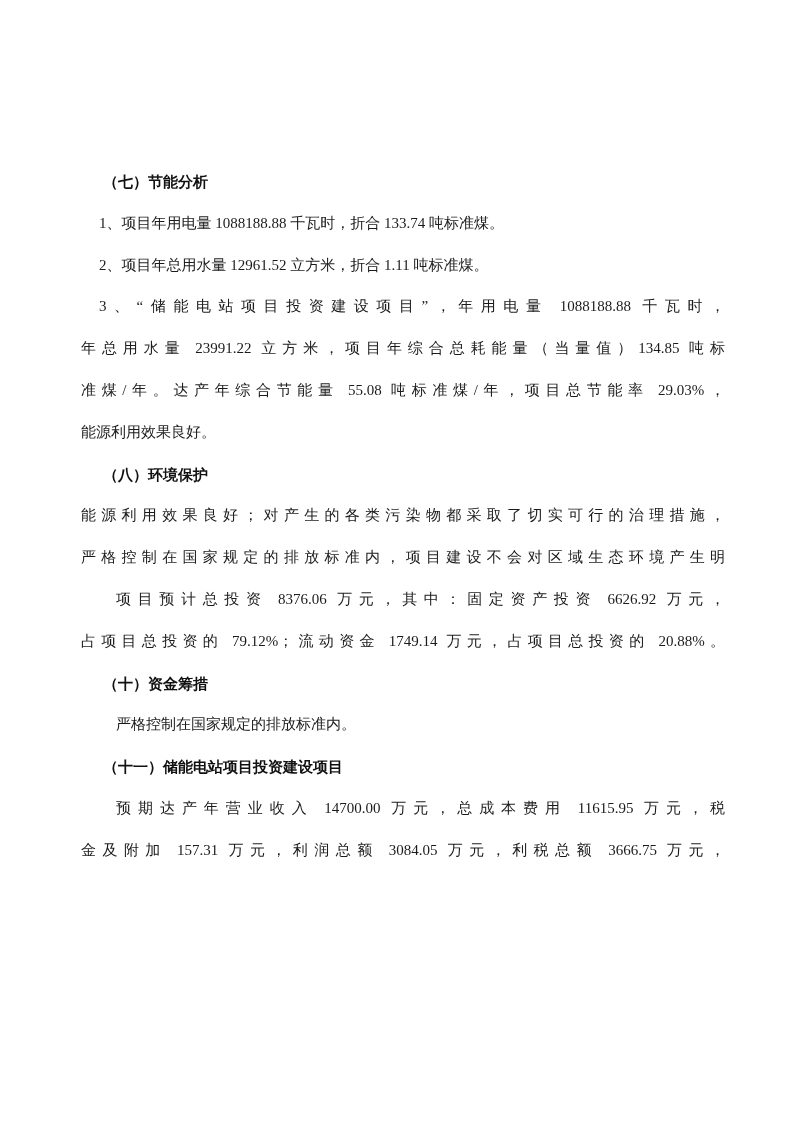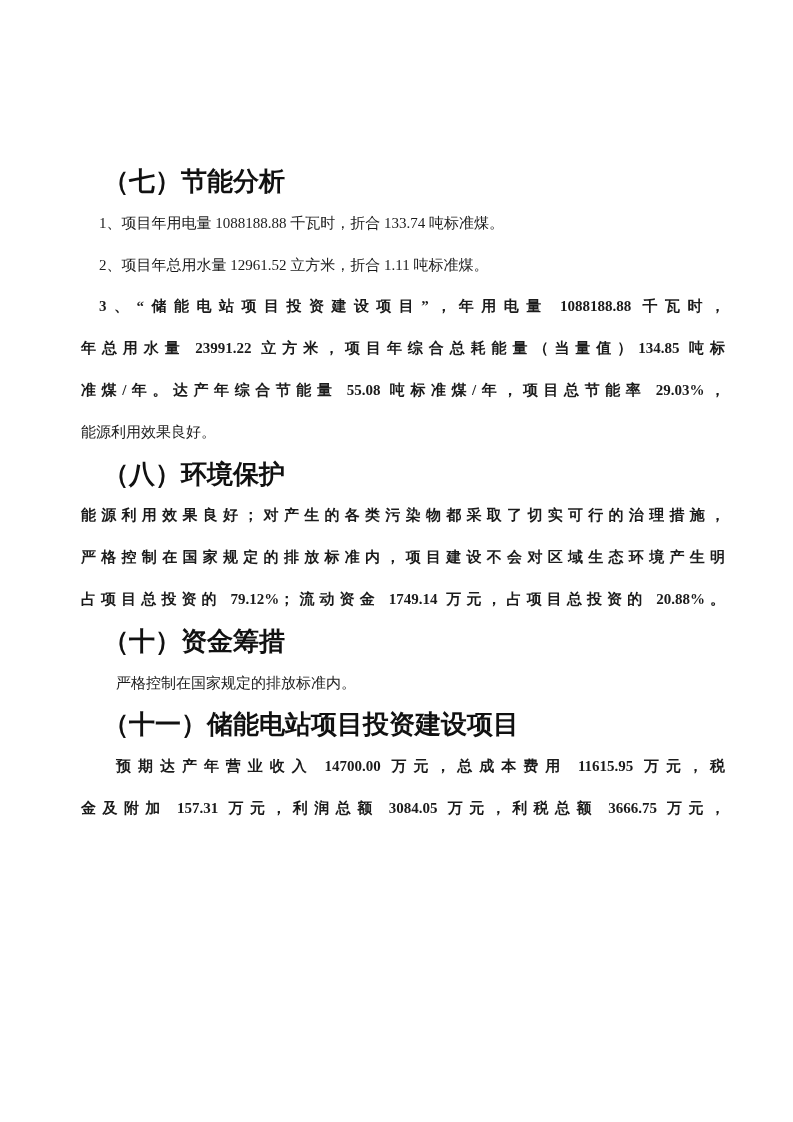--- a/index.html
+++ b/index.html
@@ -30,28 +30,27 @@
     font-size:15px;
     line-height:41.8px;
     color:var(--text-color);
     text-align:left;
     letter-spacing:0;
     white-space:normal;
   }
   .fill{
     text-align:justify;
     text-align-last:justify;
-    font-weight:bold;
   }
   .head{
     font-family:"Liberation Sans","DejaVu Sans",sans-serif;
     font-weight:700;
     color:var(--heading-color);
     text-indent:22px;
-    font-size:26px;
+    font-size:15px;
   }
   .num{ text-indent:18px; }
   .para{ text-indent:35px; }
 </style>
 </head>
 <body>
 
 <div class="page">
   <div class="content">
 
@@ -60,20 +59,21 @@
     <div class="line num">2、项目年总用水量 12961.52 立方米，折合 1.11 吨标准煤。</div>
     <div class="line num fill">3、“储能电站项目投资建设项目”，年用电量 1088188.88 千瓦时，</div>
     <div class="line fill">年总用水量 23991.22 立方米，项目年综合总耗能量（当量值）134.85 吨标</div>
     <div class="line fill">准煤/年。达产年综合节能量 55.08 吨标准煤/年，项目总节能率 29.03%，</div>
     <div class="line">能源利用效果良好。</div>
 
     <div class="line head">（八）环境保护</div>
     <div class="line fill">能源利用效果良好；对产生的各类污染物都采取了切实可行的治理措施，</div>
     <div class="line fill">严格控制在国家规定的排放标准内，项目建设不会对区域生态环境产生明</div>
 
+    <div class="line para fill">项目预计总投资 8376.06 万元，其中：固定资产投资 6626.92 万元，</div>
     <div class="line fill">占项目总投资的 79.12%；流动资金 1749.14 万元，占项目总投资的 20.88%。</div>
 
     <div class="line head">（十）资金筹措</div>
     <div class="line para">严格控制在国家规定的排放标准内。</div>
 
     <div class="line head">（十一）储能电站项目投资建设项目</div>
     <div class="line para fill">预期达产年营业收入 14700.00 万元，总成本费用 11615.95 万元，税</div>
     <div class="line fill">金及附加 157.31 万元，利润总额 3084.05 万元，利税总额 3666.75 万元，</div>
 
   </div>

